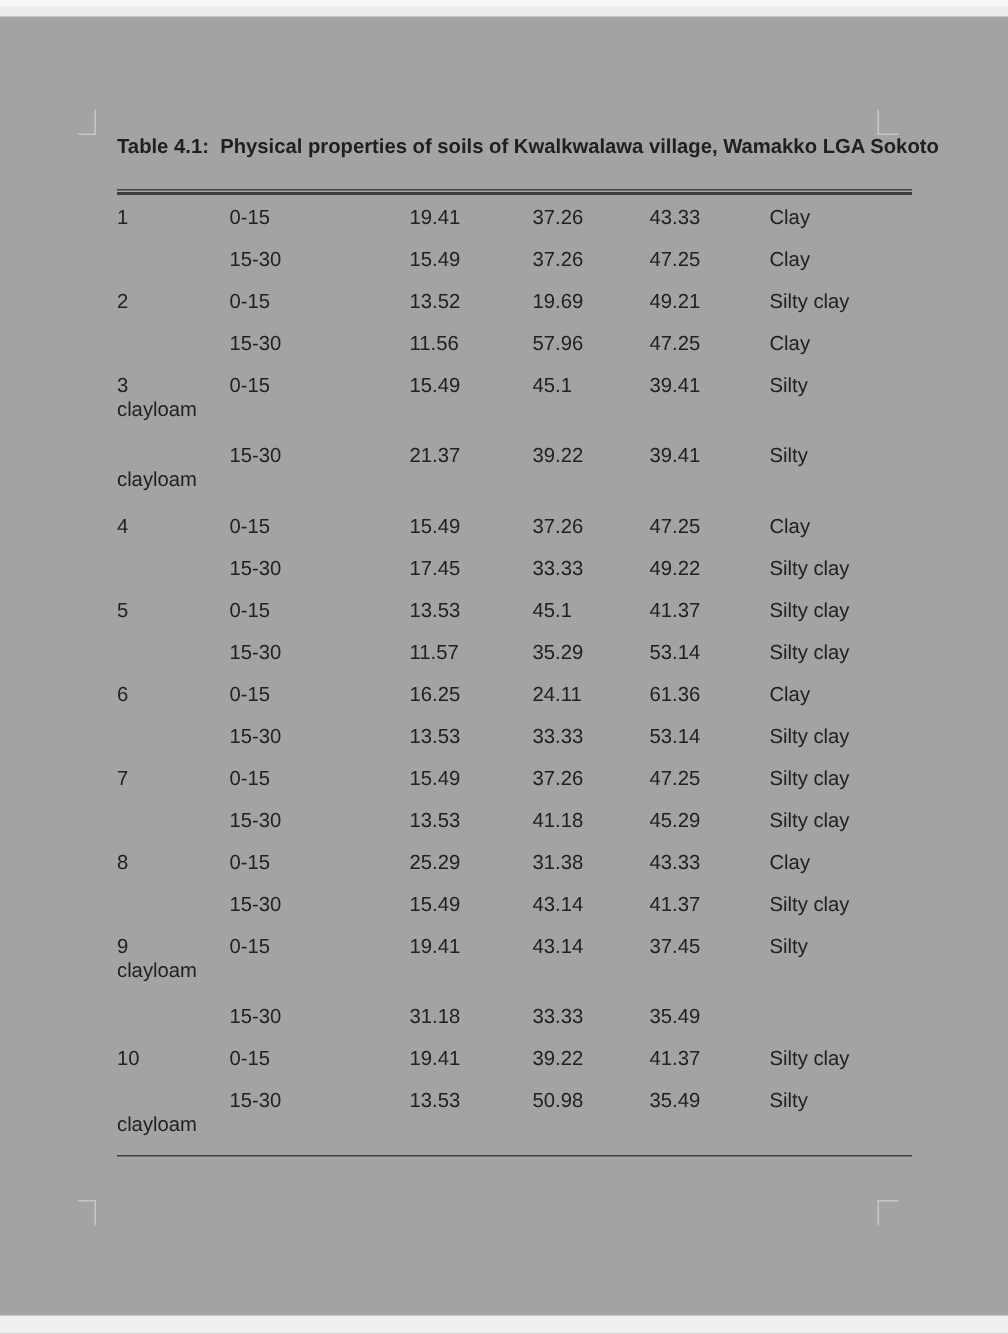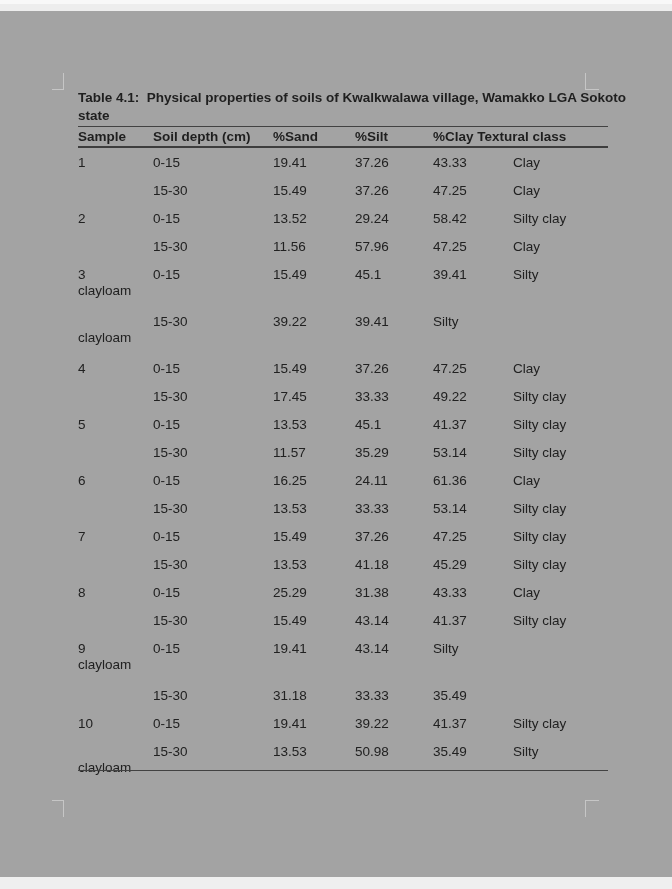--- a/index.html
+++ b/index.html
@@ -56,32 +56,24 @@
   <div class="band-top"></div>
   <div class="band-bottom"></div>
 
   <div class="marker tl"></div>
   <div class="marker tr"></div>
   <div class="marker bl"></div>
   <div class="marker br"></div>
 
   <div class="title">
     <div class="title-line">Table 4.1:  Physical properties of soils of Kwalkwalawa village, Wamakko LGA Sokoto</div>
-    <div class="title-line">state</div>
   </div>
 
   <div class="soil-table">
     <div class="rule-top"></div>
-    <div class="thead">
-      <div class="cell">Sample</div>
-      <div class="cell">Soil depth (cm)</div>
-      <div class="cell">%Sand</div>
-      <div class="cell">%Silt</div>
-      <div class="cell">%Clay Textural class</div>
-    </div>
     <div class="rule-mid"></div>
     <div class="rows">
         <div class="row">
           <div class="cell">1</div>
           <div class="cell">0-15</div>
           <div class="cell">19.41</div>
           <div class="cell">37.26</div>
           <div class="cell">43.33</div>
           <div class="cell">Clay</div>
         </div>
@@ -90,22 +82,22 @@
           <div class="cell">15-30</div>
           <div class="cell">15.49</div>
           <div class="cell">37.26</div>
           <div class="cell">47.25</div>
           <div class="cell">Clay</div>
         </div>
         <div class="row">
           <div class="cell">2</div>
           <div class="cell">0-15</div>
           <div class="cell">13.52</div>
-          <div class="cell">29.24</div>
-          <div class="cell">58.42</div>
+          <div class="cell">19.69</div>
+          <div class="cell">49.21</div>
           <div class="cell">Silty clay</div>
         </div>
         <div class="row">
           <div class="cell"></div>
           <div class="cell">15-30</div>
           <div class="cell">11.56</div>
           <div class="cell">57.96</div>
           <div class="cell">47.25</div>
           <div class="cell">Clay</div>
         </div>
@@ -114,20 +106,21 @@
           <div class="cell">0-15</div>
           <div class="cell">15.49</div>
           <div class="cell">45.1</div>
           <div class="cell">39.41</div>
           <div class="cell">Silty</div>
           <span class="overflow-text">clayloam</span>
         </div>
         <div class="row has-overflow">
           <div class="cell"></div>
           <div class="cell">15-30</div>
+          <div class="cell">21.37</div>
           <div class="cell">39.22</div>
           <div class="cell">39.41</div>
           <div class="cell">Silty</div>
           <span class="overflow-text">clayloam</span>
         </div>
         <div class="row">
           <div class="cell">4</div>
           <div class="cell">0-15</div>
           <div class="cell">15.49</div>
           <div class="cell">37.26</div>
@@ -204,20 +197,21 @@
           <div class="cell">15.49</div>
           <div class="cell">43.14</div>
           <div class="cell">41.37</div>
           <div class="cell">Silty clay</div>
         </div>
         <div class="row has-overflow">
           <div class="cell">9</div>
           <div class="cell">0-15</div>
           <div class="cell">19.41</div>
           <div class="cell">43.14</div>
+          <div class="cell">37.45</div>
           <div class="cell">Silty</div>
           <span class="overflow-text">clayloam</span>
         </div>
         <div class="row">
           <div class="cell"></div>
           <div class="cell">15-30</div>
           <div class="cell">31.18</div>
           <div class="cell">33.33</div>
           <div class="cell">35.49</div>
         </div>

